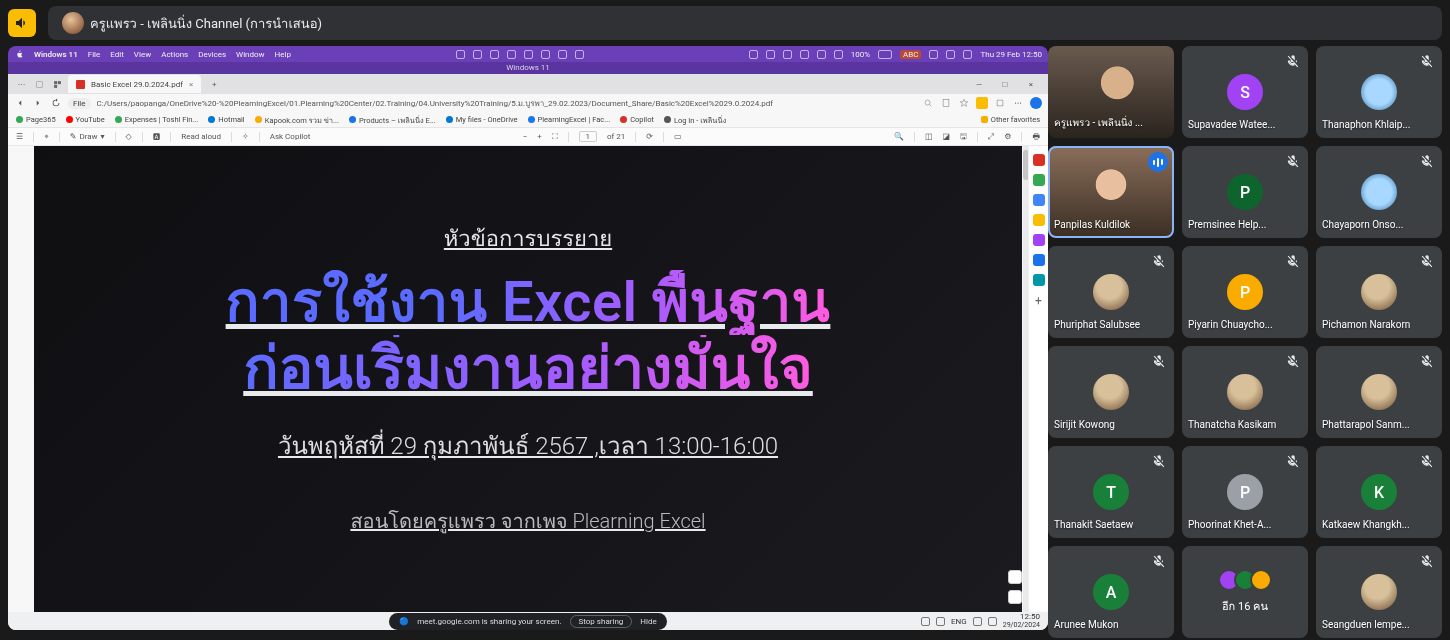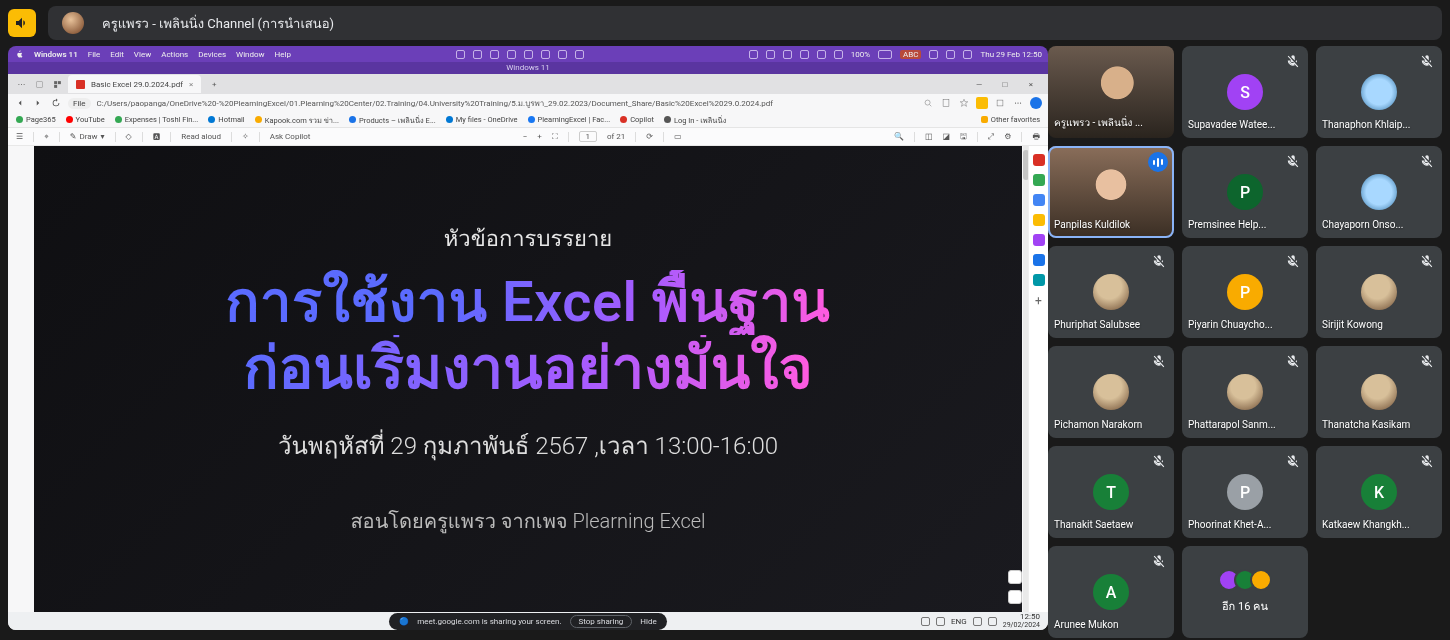--- a/index.html
+++ b/index.html
@@ -26,21 +26,21 @@
     background: #fbbc04;
     border-radius: 6px;
     display: flex;
     align-items: center;
     justify-content: center;
   }
   .app-icon svg { width: 16px; height: 16px; fill: #202124; }
   .room-pill {
     display: flex;
     align-items: center;
-    gap: 18px;
+    gap: 6px;
     background: #303134;
     border-radius: 8px;
     padding: 6px 14px;
     flex: 1;
     height: 34px;
   }
   .room-avatar {
     width: 22px; height: 22px; border-radius: 50%;
     background: radial-gradient(circle at 40% 35%, #e8c29a 0%, #8a5a3a 80%);
   }
@@ -141,20 +141,21 @@
     display:flex;align-items:center;height:18px;background:#fbfbfc;
     padding:0 8px;gap:10px;font-size:8px;color:#555;border-bottom:1px solid #e8e8e8;
   }
   .pdf-toolbar .sep{width:1px;height:10px;background:#ddd;}
   .pdf-toolbar .spacer{flex:1;}
   .pdf-toolbar .tbtn{display:flex;align-items:center;gap:3px;}
 
   .pdf-content{
     flex:1;position:relative;background:#f7f7f8;padding:0 26px 0 26px;
     display:flex;
+    text-decoration:underline;
   }
   .slide{
     flex:1;background:linear-gradient(135deg,#0f0f12 0%,#1a1a1f 100%);
     display:flex;flex-direction:column;align-items:center;justify-content:center;
     color:#e6e6e6;
   }
   .slide .line1{font-size:22px;font-weight:300;margin-bottom:14px;}
   .slide .line2{
     font-size:56px;font-weight:600;letter-spacing:0.5px;
     background:linear-gradient(90deg,#5b6bff 0%,#5b6bff 35%,#a85bff 70%,#ff5be0 100%);
@@ -610,48 +611,48 @@
         <div class="avatar " style="background: rgb(249, 171, 0);">P</div>
         <div class="label">Piyarin Chuaycho...</div>
         <div class="mute">
           <svg viewBox="0 0 24 24">
             <path d="M19 11a7 7 0 01-1 3.6l-1.5-1.5A5 5 0 0017 11h2zm-7 7c.6 0 1.2-.1 1.8-.2l1.6 1.6A9 9 0 013 11h2a7 7 0 007 7zm3-7V5a3 3 0 00-6 0v.2l6 6V11zM4.3 3L3 4.3 8 9.3V11a3 3 0 003 3c.4 0 .8-.1 1.2-.2l1.5 1.5A5 5 0 017 11H5a7 7 0 009.6 6.5l5.1 5.1 1.3-1.3L4.3 3z"></path>
           </svg>
         </div>
       </div>
       <div class="tile">
         <div class="avatar img"></div>
+        <div class="label">Pichamon Narakorn</div>
+        <div class="mute">
+          <svg viewBox="0 0 24 24">
+            <path d="M19 11a7 7 0 01-1 3.6l-1.5-1.5A5 5 0 0017 11h2zm-7 7c.6 0 1.2-.1 1.8-.2l1.6 1.6A9 9 0 013 11h2a7 7 0 007 7zm3-7V5a3 3 0 00-6 0v.2l6 6V11zM4.3 3L3 4.3 8 9.3V11a3 3 0 003 3c.4 0 .8-.1 1.2-.2l1.5 1.5A5 5 0 017 11H5a7 7 0 009.6 6.5l5.1 5.1 1.3-1.3L4.3 3z"></path>
+          </svg>
+        </div>
+      </div>
+      <div class="tile">
+        <div class="avatar img"></div>
         <div class="label">Sirijit Kowong</div>
         <div class="mute">
           <svg viewBox="0 0 24 24">
             <path d="M19 11a7 7 0 01-1 3.6l-1.5-1.5A5 5 0 0017 11h2zm-7 7c.6 0 1.2-.1 1.8-.2l1.6 1.6A9 9 0 013 11h2a7 7 0 007 7zm3-7V5a3 3 0 00-6 0v.2l6 6V11zM4.3 3L3 4.3 8 9.3V11a3 3 0 003 3c.4 0 .8-.1 1.2-.2l1.5 1.5A5 5 0 017 11H5a7 7 0 009.6 6.5l5.1 5.1 1.3-1.3L4.3 3z"></path>
           </svg>
         </div>
       </div>
       <div class="tile">
         <div class="avatar img"></div>
-        <div class="label">Pichamon Narakorn</div>
+        <div class="label">Thanatcha Kasikam</div>
         <div class="mute">
           <svg viewBox="0 0 24 24">
             <path d="M19 11a7 7 0 01-1 3.6l-1.5-1.5A5 5 0 0017 11h2zm-7 7c.6 0 1.2-.1 1.8-.2l1.6 1.6A9 9 0 013 11h2a7 7 0 007 7zm3-7V5a3 3 0 00-6 0v.2l6 6V11zM4.3 3L3 4.3 8 9.3V11a3 3 0 003 3c.4 0 .8-.1 1.2-.2l1.5 1.5A5 5 0 017 11H5a7 7 0 009.6 6.5l5.1 5.1 1.3-1.3L4.3 3z"></path>
           </svg>
         </div>
       </div>
       <div class="tile">
         <div class="avatar img"></div>
         <div class="label">Phattarapol Sanm...</div>
-        <div class="mute">
-          <svg viewBox="0 0 24 24">
-            <path d="M19 11a7 7 0 01-1 3.6l-1.5-1.5A5 5 0 0017 11h2zm-7 7c.6 0 1.2-.1 1.8-.2l1.6 1.6A9 9 0 013 11h2a7 7 0 007 7zm3-7V5a3 3 0 00-6 0v.2l6 6V11zM4.3 3L3 4.3 8 9.3V11a3 3 0 003 3c.4 0 .8-.1 1.2-.2l1.5 1.5A5 5 0 017 11H5a7 7 0 009.6 6.5l5.1 5.1 1.3-1.3L4.3 3z"></path>
-          </svg>
-        </div>
-      </div>
-      <div class="tile">
-        <div class="avatar img"></div>
-        <div class="label">Thanatcha Kasikam</div>
         <div class="mute">
           <svg viewBox="0 0 24 24">
             <path d="M19 11a7 7 0 01-1 3.6l-1.5-1.5A5 5 0 0017 11h2zm-7 7c.6 0 1.2-.1 1.8-.2l1.6 1.6A9 9 0 013 11h2a7 7 0 007 7zm3-7V5a3 3 0 00-6 0v.2l6 6V11zM4.3 3L3 4.3 8 9.3V11a3 3 0 003 3c.4 0 .8-.1 1.2-.2l1.5 1.5A5 5 0 017 11H5a7 7 0 009.6 6.5l5.1 5.1 1.3-1.3L4.3 3z"></path>
           </svg>
         </div>
       </div>
       <div class="tile">
         <div class="avatar " style="background: rgb(24, 128, 56);">T</div>
         <div class="label">Thanakit Saetaew</div>
         <div class="mute">
@@ -688,14 +689,23 @@
         </div>
       </div>
       <div class="tile overflow">
         <div class="overflow-avatars">
           <div class="oa" style="background: rgb(161, 66, 244);"></div>
           <div class="oa" style="background: rgb(24, 128, 56);"></div>
           <div class="oa" style="background: rgb(249, 171, 0);"></div>
         </div>
         <div class="overflow-text">อีก 16 คน</div>
       </div>
+      <div class="tile">
+        <div class="avatar img"></div>
+        <div class="label">Seangduen lempe...</div>
+        <div class="mute">
+          <svg viewBox="0 0 24 24">
+            <path d="M19 11a7 7 0 01-1 3.6l-1.5-1.5A5 5 0 0017 11h2zm-7 7c.6 0 1.2-.1 1.8-.2l1.6 1.6A9 9 0 013 11h2a7 7 0 007 7zm3-7V5a3 3 0 00-6 0v.2l6 6V11zM4.3 3L3 4.3 8 9.3V11a3 3 0 003 3c.4 0 .8-.1 1.2-.2l1.5 1.5A5 5 0 017 11H5a7 7 0 009.6 6.5l5.1 5.1 1.3-1.3L4.3 3z"></path>
+          </svg>
+        </div>
+      </div>
     </div>
 </div>
 
 </body></html>

